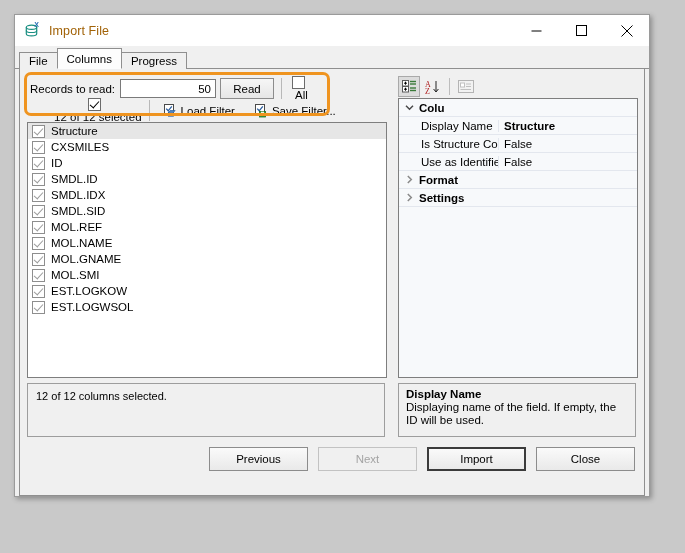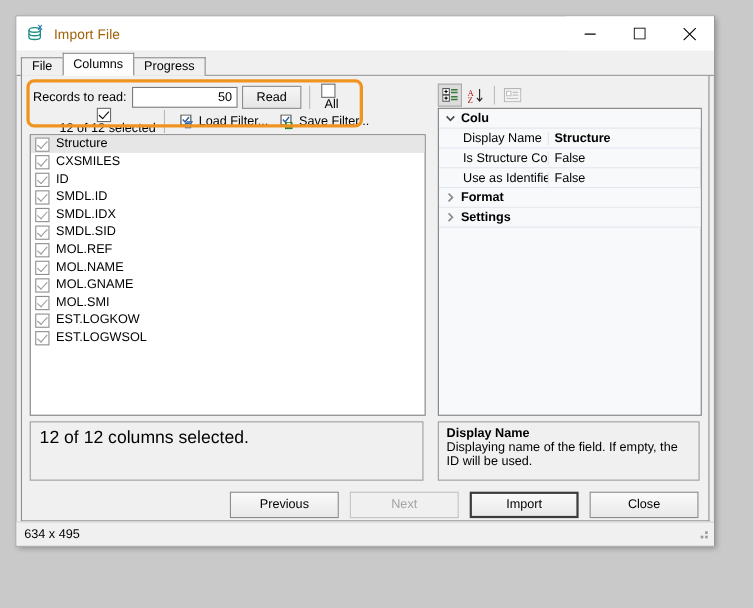--- a/index.html
+++ b/index.html
@@ -177,21 +177,21 @@
     transform: rotate(42deg);
   }
 
   
   .status-box {
     position: absolute;
     left: 7px; top: 314px;
     width: 358px; height: 54px;
     background: #f0f0f0;
     border: 1px solid #9d9d9d;
-    font-size: 16px; color: #000;
+    font-size: 11px; color: #000;
     padding: 6px 8px; box-sizing: border-box;
   }
 
   
   .prop-toolbar {
     position: absolute; left: 378px; top: 6px;
     width: 238px; height: 23px;
     display: flex; align-items: center;
     background: #f0f0f0;
   }
@@ -494,22 +494,14 @@
 
     <div class="btnrow">
       <div class="dlg-btn">Previous</div>
       <div class="dlg-btn disabled">Next</div>
       <div class="dlg-btn default">Import</div>
       <div class="dlg-btn">Close</div>
     </div>
 
   </div>
 
-  <div class="statusbar">
-    <span>634 x 495</span>
-    <svg class="grip" width="13" height="13" viewBox="0 0 13 13">
-      <rect x="9" y="3" width="2.4" height="2.4" fill="#9a9a9a"></rect>
-      <rect x="9" y="7" width="2.4" height="2.4" fill="#9a9a9a"></rect>
-      <rect x="5" y="7" width="2.4" height="2.4" fill="#9a9a9a"></rect>
-    </svg>
-  </div>
 
 </div>
 
 </body></html>

